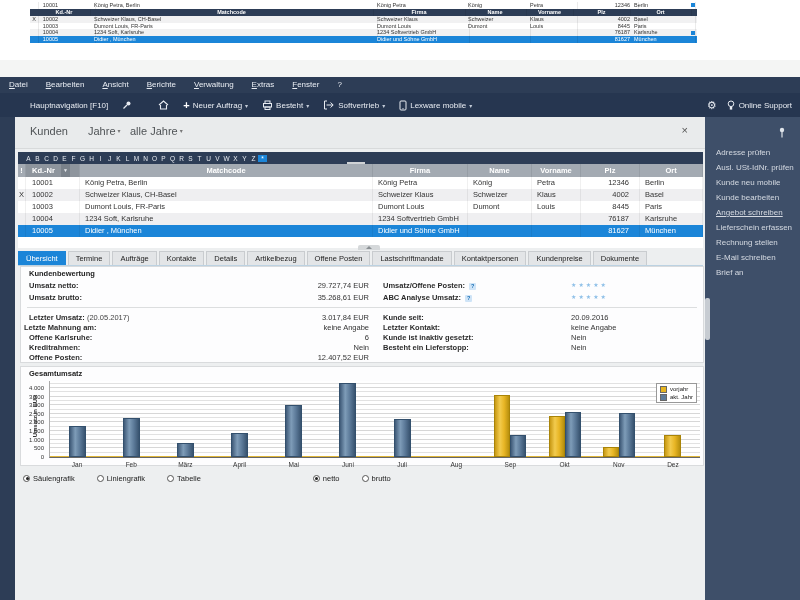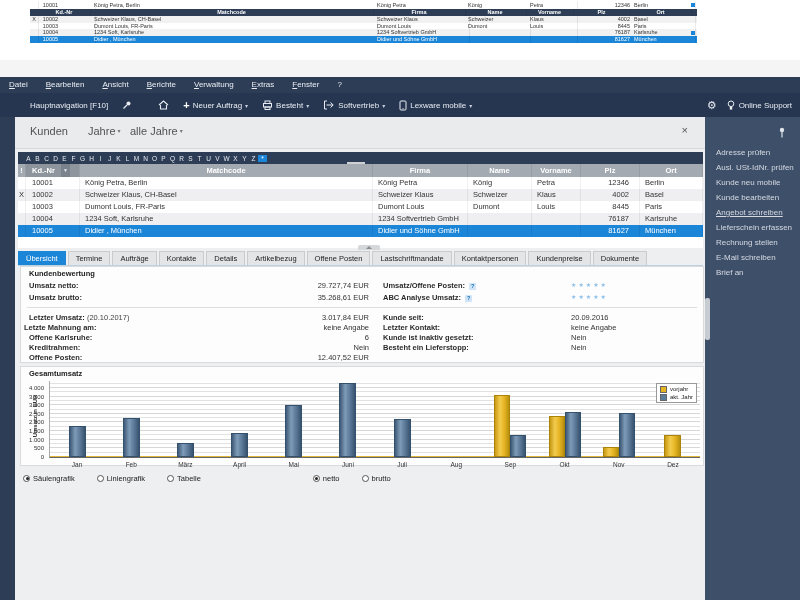--- a/index.html
+++ b/index.html
@@ -386,21 +386,21 @@
         <div id="kb-rows">
             <span class="kv-label" style="left: 8px; top: 14px;">Umsatz netto:</span>
             <span class="kv-value" style="top: 14px; left: 6px; width: 342px; text-align: right;">29.727,74 EUR</span>
             <span class="kv-label" style="left: 8px; top: 26px;">Umsatz brutto:</span>
             <span class="kv-value" style="top: 26px; left: 6px; width: 342px; text-align: right;">35.268,61 EUR</span>
             <span class="kv-label" style="left: 362px; top: 14px;">Umsatz/Offene Posten:<span class="help-ic">?</span></span>
             <span class="stars" style="left: 550px; top: 14px;">★★★★★</span>
             <span class="kv-label" style="left: 362px; top: 26px;">ABC Analyse Umsatz:<span class="help-ic">?</span></span>
             <span class="stars" style="left: 550px; top: 26px;">★★★★★</span>
             <div class="kv-sep" style="top: 40px;"></div>
-            <span class="kv-label" style="left: 8px; top: 46px;">Letzter Umsatz:<span class="kv-note">  (20.10.2017)</span></span>
+            <span class="kv-label" style="left: 8px; top: 46px;">Letzter Umsatz:<span class="kv-note">  (20.05.2017)</span></span>
             <span class="kv-value" style="top: 46px; left: 6px; width: 342px; text-align: right;">3.017,84 EUR</span>
             <span class="kv-label" style="left: 3px; top: 56px;">Letzte Mahnung am:</span>
             <span class="kv-value" style="top: 56px; left: 6px; width: 342px; text-align: right;">keine Angabe</span>
             <span class="kv-label" style="left: 8px; top: 66px;">Offene Karlsruhe:</span>
             <span class="kv-value" style="top: 66px; left: 6px; width: 342px; text-align: right;">6</span>
             <span class="kv-label" style="left: 8px; top: 76px;">Kreditrahmen:</span>
             <span class="kv-value" style="top: 76px; left: 6px; width: 342px; text-align: right;">Nein</span>
             <span class="kv-label" style="left: 8px; top: 86px;">Offene Posten:</span>
             <span class="kv-value" style="top: 86px; left: 6px; width: 342px; text-align: right;">12.407,52 EUR</span>
             <span class="kv-label" style="left: 362px; top: 46px;">Kunde seit:</span>

